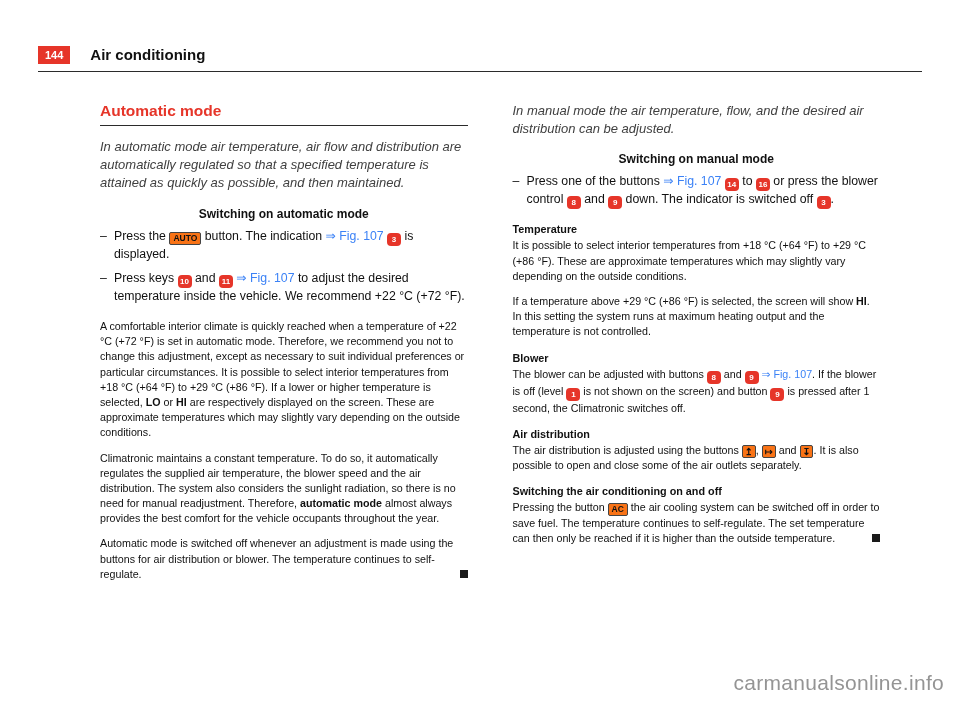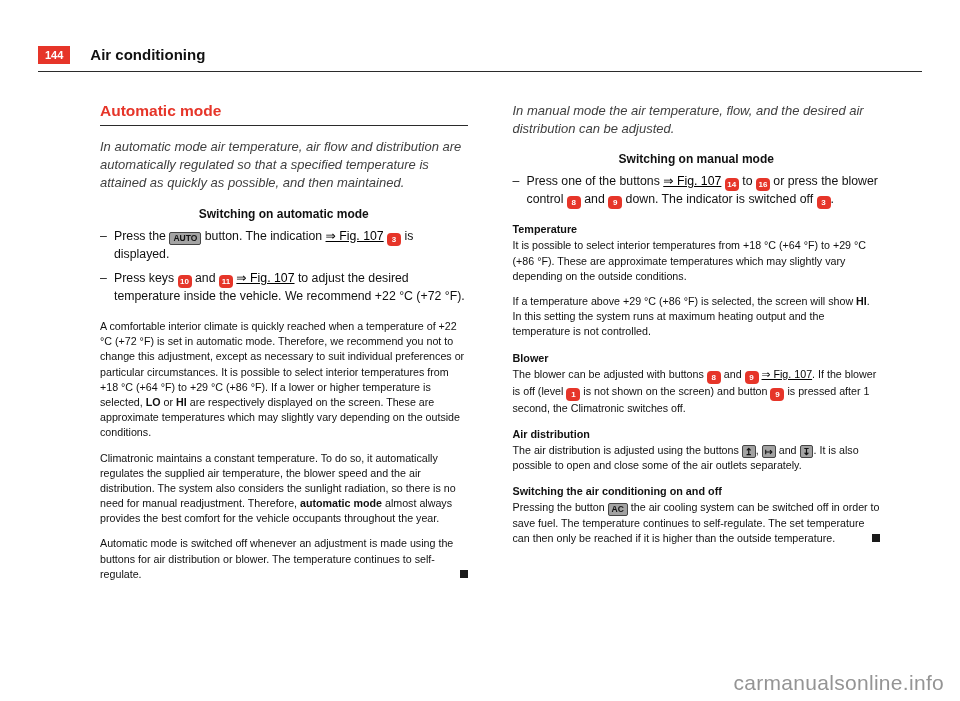--- a/index.html
+++ b/index.html
@@ -54,21 +54,21 @@
   .steps { margin-bottom: 14px; }
   .step { display: flex; font-size: 12.3px; line-height: 1.36; margin-bottom: 8px; }
   .step .dash { width: 14px; flex: none; }
   .step-text { flex: 1; }
 
   .body-p { margin: 0 0 10px 0; font-size: 10.7px; line-height: 1.42; color: #111; }
   .minor { margin: 12px 0 3px 0; font-size: 10.8px; font-weight: bold; }
 
   
   .seg-b { font-weight: bold; }
-  .seg-ref { color: #000000; text-decoration: underline; }
+  .seg-ref { color: #3b82f6; }
   .seg-badge {
     display: inline-block;
     background: #e63529;
     color: #fff;
     font-weight: bold;
     font-size: 8px;
     min-width: 12px;
     height: 13px;
     line-height: 13px;
     padding: 0 1px;
@@ -78,21 +78,21 @@
   }
   .seg-key {
     display: inline-block;
     border: 1px solid #444;
     border-radius: 2px;
     font-size: 8.5px;
     font-weight: bold;
     line-height: 11px;
     padding: 0 3px;
     vertical-align: -1px;
-    background: #a3a3a3;
+    background: #f97316;
     color: #111;
   }
   .seg-icon { font-size: 9.5px; padding: 0 2px; }
   .seg-square {
     float: right;
     width: 8px;
     height: 8px;
     background: #1a1a1a;
     margin-top: 3px;
     margin-left: 6px;

